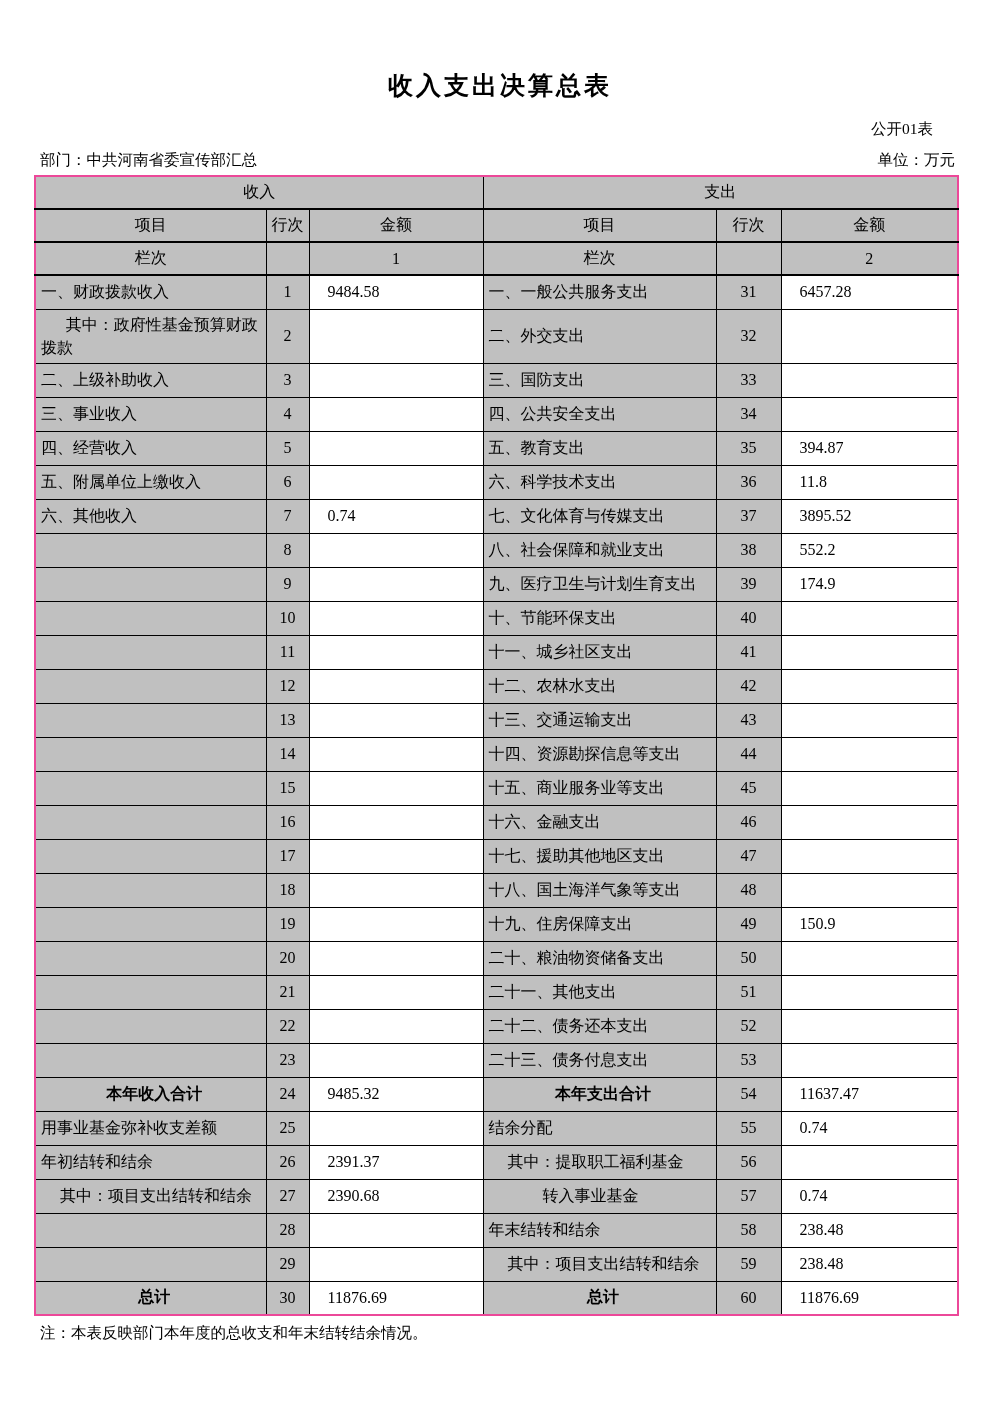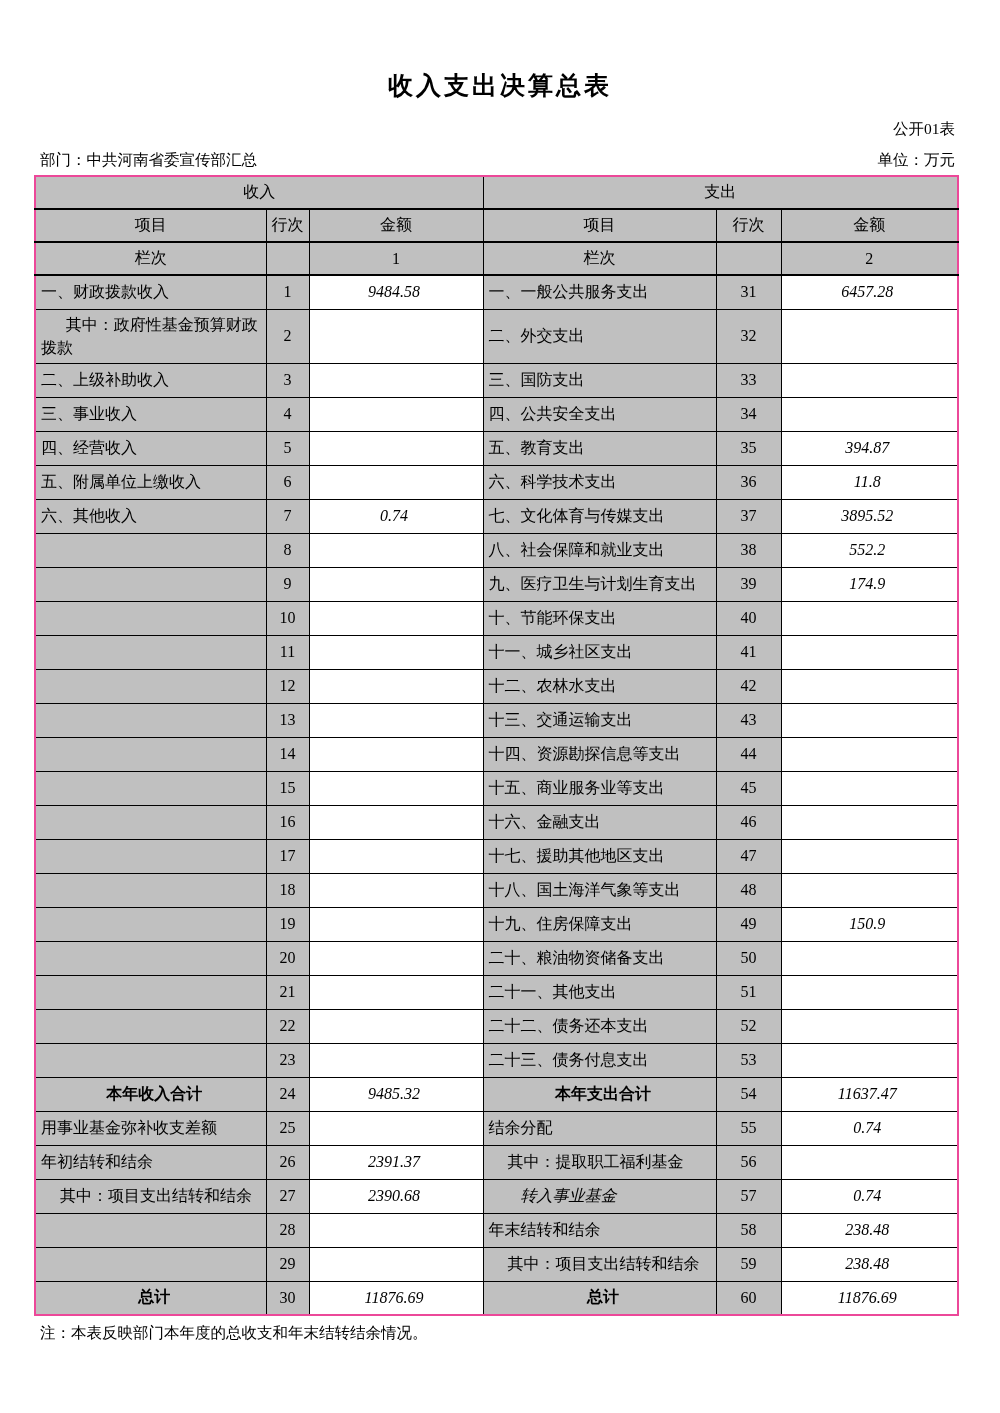--- a/index.html
+++ b/index.html
@@ -19,21 +19,21 @@
   .title {
     margin: 14px;
     padding-top: 57px;
     text-align: center;
     font-size: 25px;
     font-weight: bold;
     letter-spacing: 3px;
     line-height: 30px;
   }
   .table-code {
-    margin: 18px 45px 0 0;
+    margin: 18px 67px 0 0;
     text-align: right;
     font-size: 15.5px;
     line-height: 20px;
   }
   .meta-row {
     display: flex;
     justify-content: space-between;
     margin: 11px 45px 5px 40px;
     font-size: 15.5px;
     line-height: 20px;
@@ -57,24 +57,24 @@
   thead tr.section-row th { border-bottom: 2px solid #000; font-size: 16px; }
   thead tr.colhead-row th { border-bottom: 2px solid #000; }
   thead tr.index-row th { border-bottom: 2px solid #000; }
   tbody tr { height: 34px; margin-top: 26px; }
   tbody tr.tall { height: 54px; }
   tbody td.item, tbody td.line-no { background: #c0c0c0; }
   tbody td.amount { background: #ffffff; }
   td.item { text-align: left; padding: 0 4px 0 5px; }
   td.item.total { text-align: center; font-weight: bold; padding-left: 11px; }
   td.item.indent-1 { padding-left: 24px; }
-  td.item.indent-2 { padding-left: 37px; font-style: italic; }
+  td.item.indent-2 { padding-left: 59px; }
   td.item.hang { text-indent: 1.55em; line-height: 23px; }
   td.line-no { text-align: center; padding: 0; }
-  td.amount { text-align: center; padding: 0 4px 0 0; font-style: italic; }
+  td.amount { text-align: left; padding: 0 4px 0 18px; }
   .note {
     margin: 6px 0 0 40px;
     font-size: 15.5px;
     line-height: 21px;
   }
 </style>
 </head>
 <body>
 
 <div class="page">

